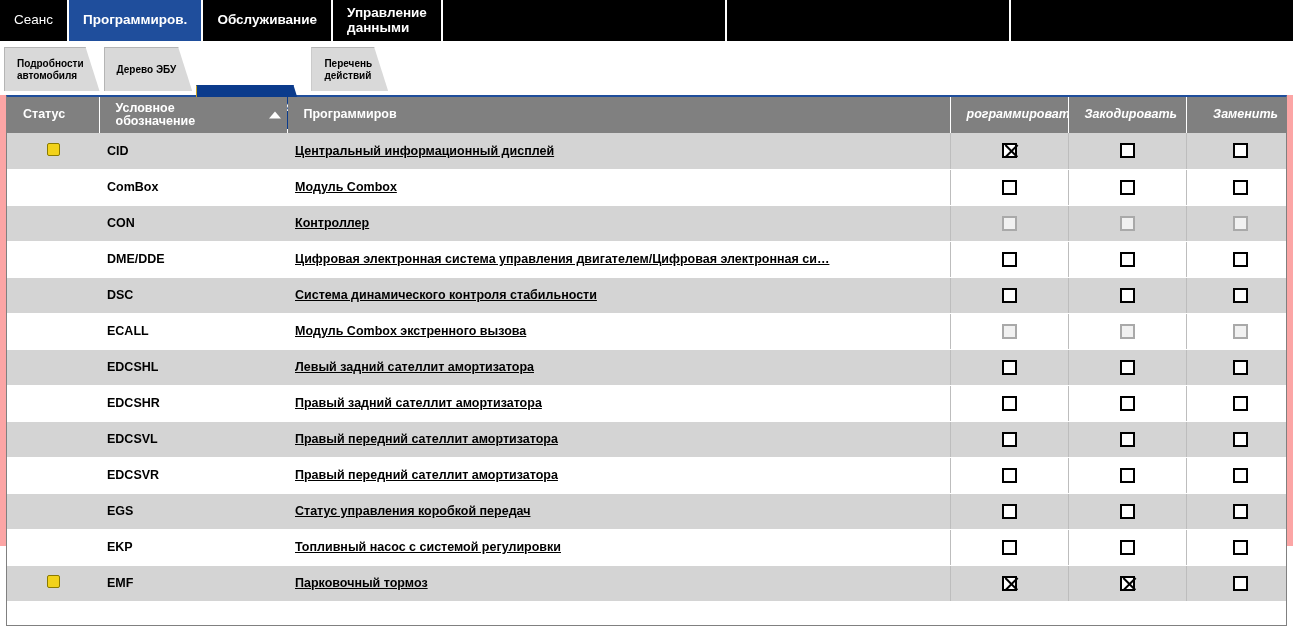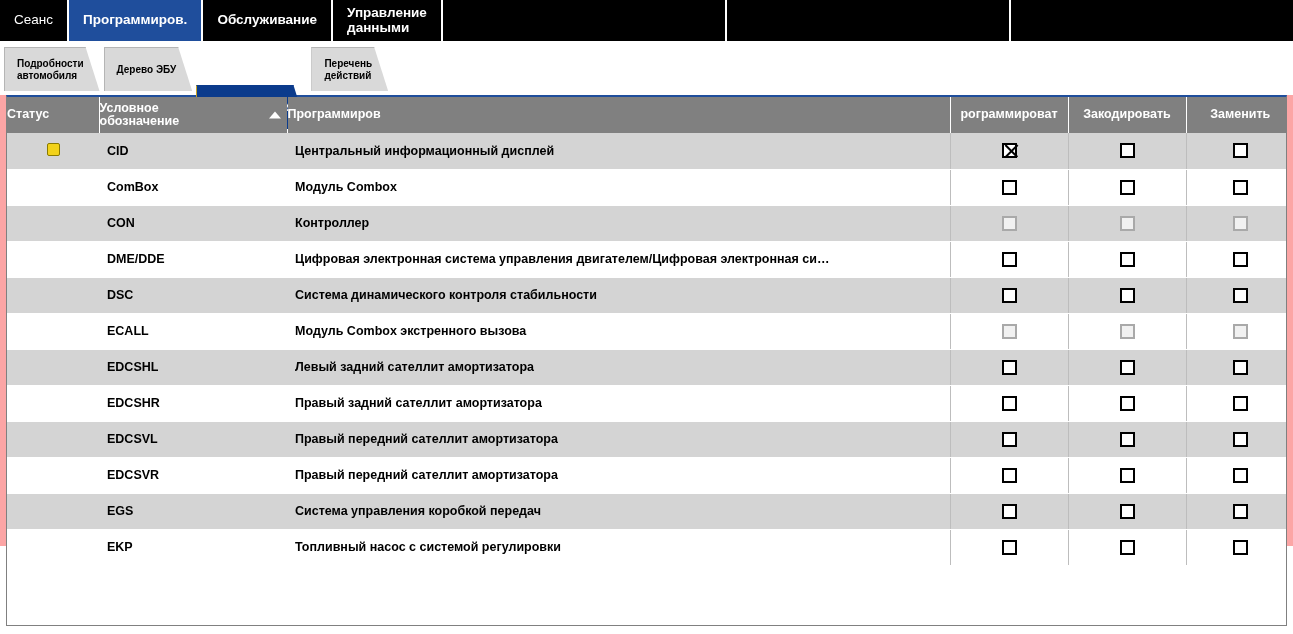--- a/index.html
+++ b/index.html
@@ -96,29 +96,29 @@
     width: 100%;
     border-collapse: collapse;
     table-layout: fixed;
   }
   table.ecu thead th {
     background: #808080;
     color: #ffffff;
     font-size: 12.5px;
     font-weight: bold;
     text-align: left;
-    padding: 4px 0;
+    padding: 4px 16px;
     height: 36px;
     border-right: 1px solid #ffffff;
     vertical-align: middle;
     white-space: pre-line;
     line-height: 1.05;
     position: relative;
   }
-  table.ecu thead th.center { text-align: center; }
+  table.ecu thead th.center { text-align: right; font-style: italic; }
   table.ecu thead th:last-child { border-right: none; margin-left: 15px; }
   .sort-arrow {
     position: absolute;
     right: 6px;
     top: 50%;
     transform: translateY(-50%);
     width: 0; height: 0;
     border-left: 6px solid transparent;
     border-right: 6px solid transparent;
     border-bottom: 7px solid #ffffff;
@@ -145,20 +145,21 @@
     white-space: nowrap;
     text-overflow: ellipsis;
   }
   table.ecu tbody td.cb {
     text-align: center;
     padding: 0;
     border-left: 1px solid #bdbdbd;
   }
   table.ecu tbody td.name {
     border-right: 1px solid #bdbdbd;
+    text-decoration: underline;
   }
   table.ecu tbody td.status { text-align: center; }
 
   
   .lamp {
     display: inline-block;
     width: 13px; height: 13px;
     background: #f2d21a;
     border: 1px solid #8a7a00;
     border-radius: 2px;
@@ -313,30 +314,38 @@
             <td class="status"></td>
             <td>EDCSVR</td>
             <td class="name">Правый передний сателлит амортизатора</td>
             <td class="cb"><span class="box"></span></td>
             <td class="cb"><span class="box"></span></td>
             <td class="cb"><span class="box"></span></td>
           </tr>
           <tr class="even">
             <td class="status"></td>
             <td>EGS</td>
-            <td class="name">Система управления коробкой передач</td>
+            <td class="name">Статус управления коробкой передач</td>
             <td class="cb"><span class="box"></span></td>
             <td class="cb"><span class="box"></span></td>
             <td class="cb"><span class="box"></span></td>
           </tr>
           <tr class="odd">
             <td class="status"></td>
             <td>EKP</td>
             <td class="name">Топливный насос с системой регулировки</td>
             <td class="cb"><span class="box"></span></td>
             <td class="cb"><span class="box"></span></td>
+            <td class="cb"><span class="box"></span></td>
+          </tr>
+          <tr class="even">
+            <td class="status"><span class="lamp"></span></td>
+            <td>EMF</td>
+            <td class="name">Парковочный тормоз</td>
+            <td class="cb"><span class="box checked"></span></td>
+            <td class="cb"><span class="box checked"></span></td>
             <td class="cb"><span class="box"></span></td>
           </tr>
         </tbody>
     </table>
   </div>
 
 </div>
 
 </body></html>

